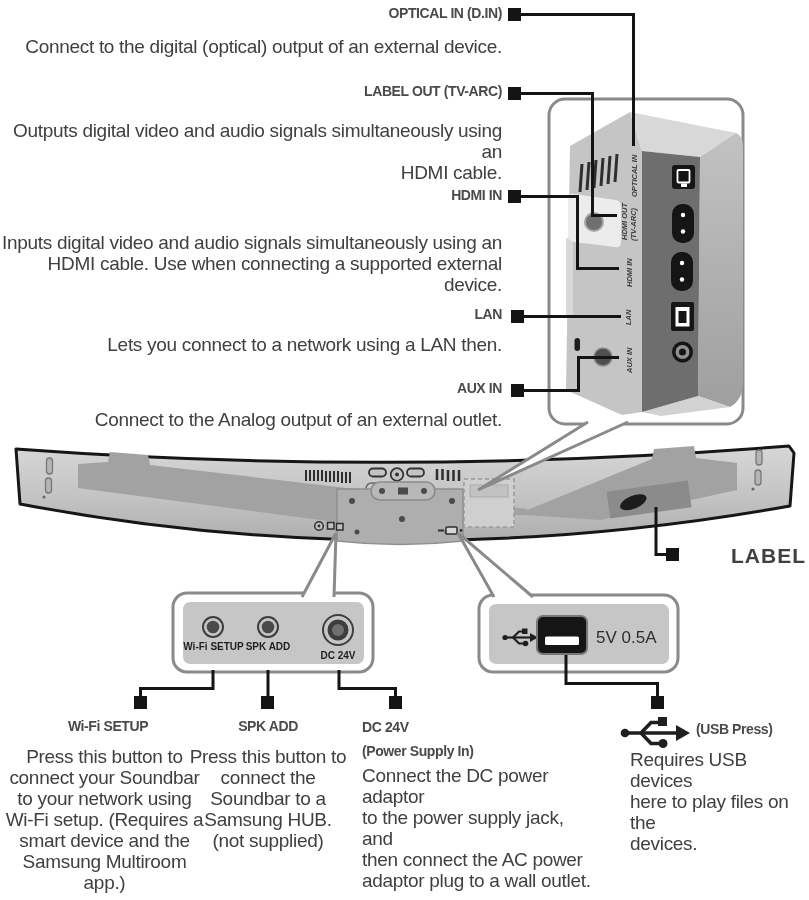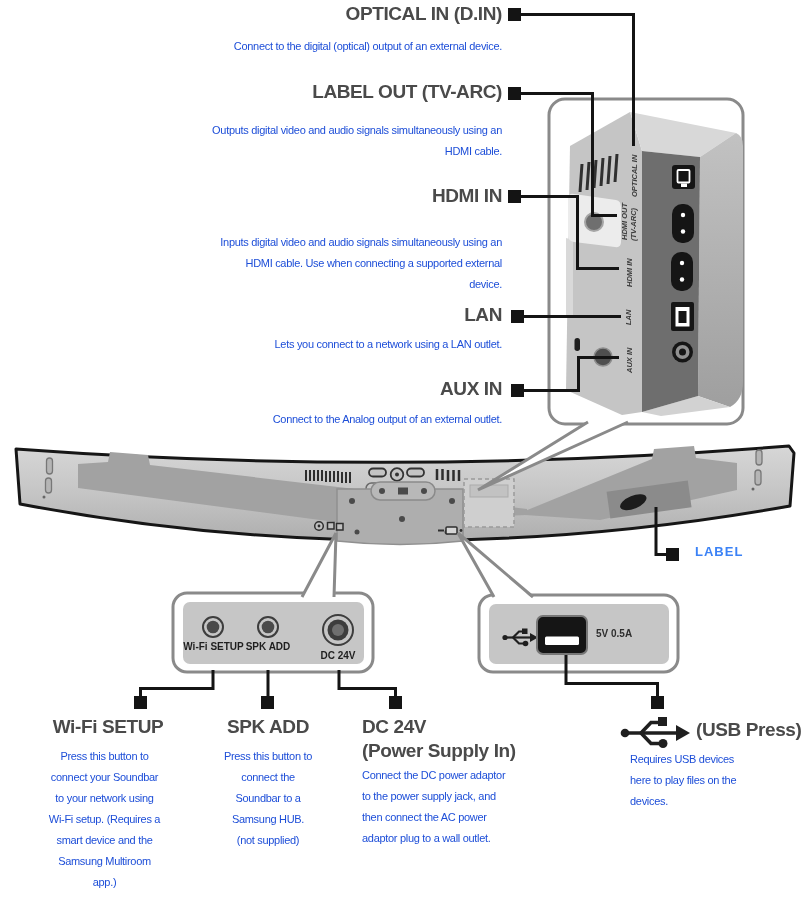--- a/index.html
+++ b/index.html
@@ -1,28 +1,28 @@
 <!DOCTYPE html>
 <html><head>
 <meta charset="utf-8">
 <style>
   html,body{margin:0;padding:0;background:#fff;}
   body{width:809px;height:900px;position:relative;overflow:hidden;
        font-family:"Liberation Sans",sans-serif;}
   .abs{position:absolute;}
-  .title{font-weight:bold;font-size:19px;line-height:23px;color:#4a4a4a;
+  .title{font-weight:bold;font-size:14px;line-height:23px;color:#4a4a4a;
          letter-spacing:-0.4px;white-space:pre-line;}
-  .desc{font-size:11px;line-height:21px;color:#1d4ed8;letter-spacing:-0.3px;
+  .desc{font-size:19px;line-height:21px;color:#404040;letter-spacing:-0.3px;
         white-space:pre-line;}
   .r{text-align:right;}
   .c{text-align:center;}
   .topblock{left:0;width:502px;}
   .plabel{font-weight:bold;font-size:10px;color:#1f1f1f;text-align:center;}
-  .rating{font-weight:bold;font-size:10px;color:#2e2e2e;}
-  .label-head{font-weight:bold;font-size:13px;color:#3b82f6;letter-spacing:1px;}
+  .rating{font-weight:normal;font-size:17px;color:#2e2e2e;}
+  .label-head{font-weight:bold;font-size:21px;color:#404040;letter-spacing:1px;margin-left:36px;}
   svg{display:block;}
 </style>
 </head>
 <body>
 
 <svg class="abs" style="left:0;top:0" width="809" height="900" viewBox="0 0 809 900">
   <defs>
     <linearGradient id="barg" x1="0" y1="0" x2="0" y2="1">
       <stop offset="0" stop-color="#d7d7d7"></stop>
       <stop offset="0.55" stop-color="#c3c3c3"></stop>
@@ -238,21 +238,21 @@
 <div class="abs title r topblock" style="top:80px">LABEL OUT (TV-ARC)</div>
 <div class="abs desc  r topblock" style="top:120px">Outputs digital video and audio signals simultaneously using an
 HDMI cable.</div>
 
 <div class="abs title r topblock" style="top:184px">HDMI IN</div>
 <div class="abs desc  r topblock" style="top:232px">Inputs digital video and audio signals simultaneously using an
 HDMI cable. Use when connecting a supported external
 device.</div>
 
 <div class="abs title r topblock" style="top:303px">LAN</div>
-<div class="abs desc  r topblock" style="top:334px">Lets you connect to a network using a LAN outlet.</div>
+<div class="abs desc  r topblock" style="top:334px">Lets you connect to a network using a LAN then.</div>
 
 <div class="abs title r topblock" style="top:377px">AUX IN</div>
 <div class="abs desc  r topblock" style="top:409px">Connect to the Analog output of an external outlet.</div>
 
 <div class="abs label-head" style="left:695px;top:544px">LABEL</div>
 
 <div class="abs plabel" style="left:156px;top:641px;width:115px">Wi-Fi SETUP</div>
 <div class="abs plabel" style="left:218px;top:641px;width:100px">SPK ADD</div>
 <div class="abs plabel" style="left:298px;top:650px;width:80px">DC 24V</div>
 <div class="abs rating" style="left:596px;top:628px">5V 0.5A</div>

